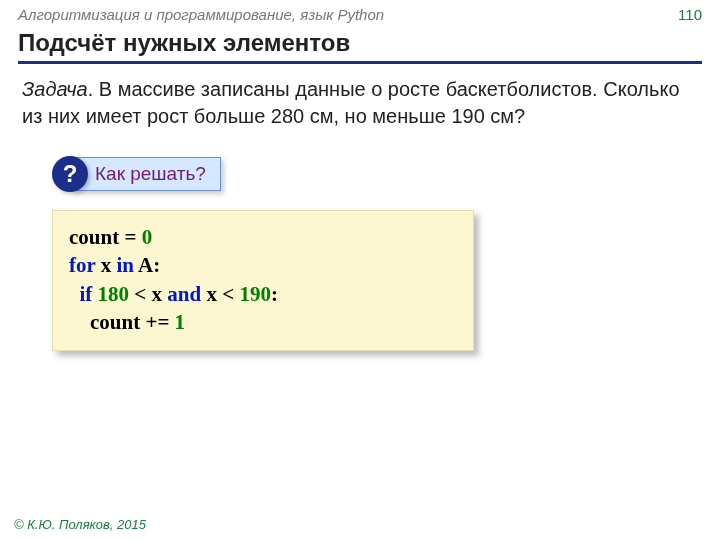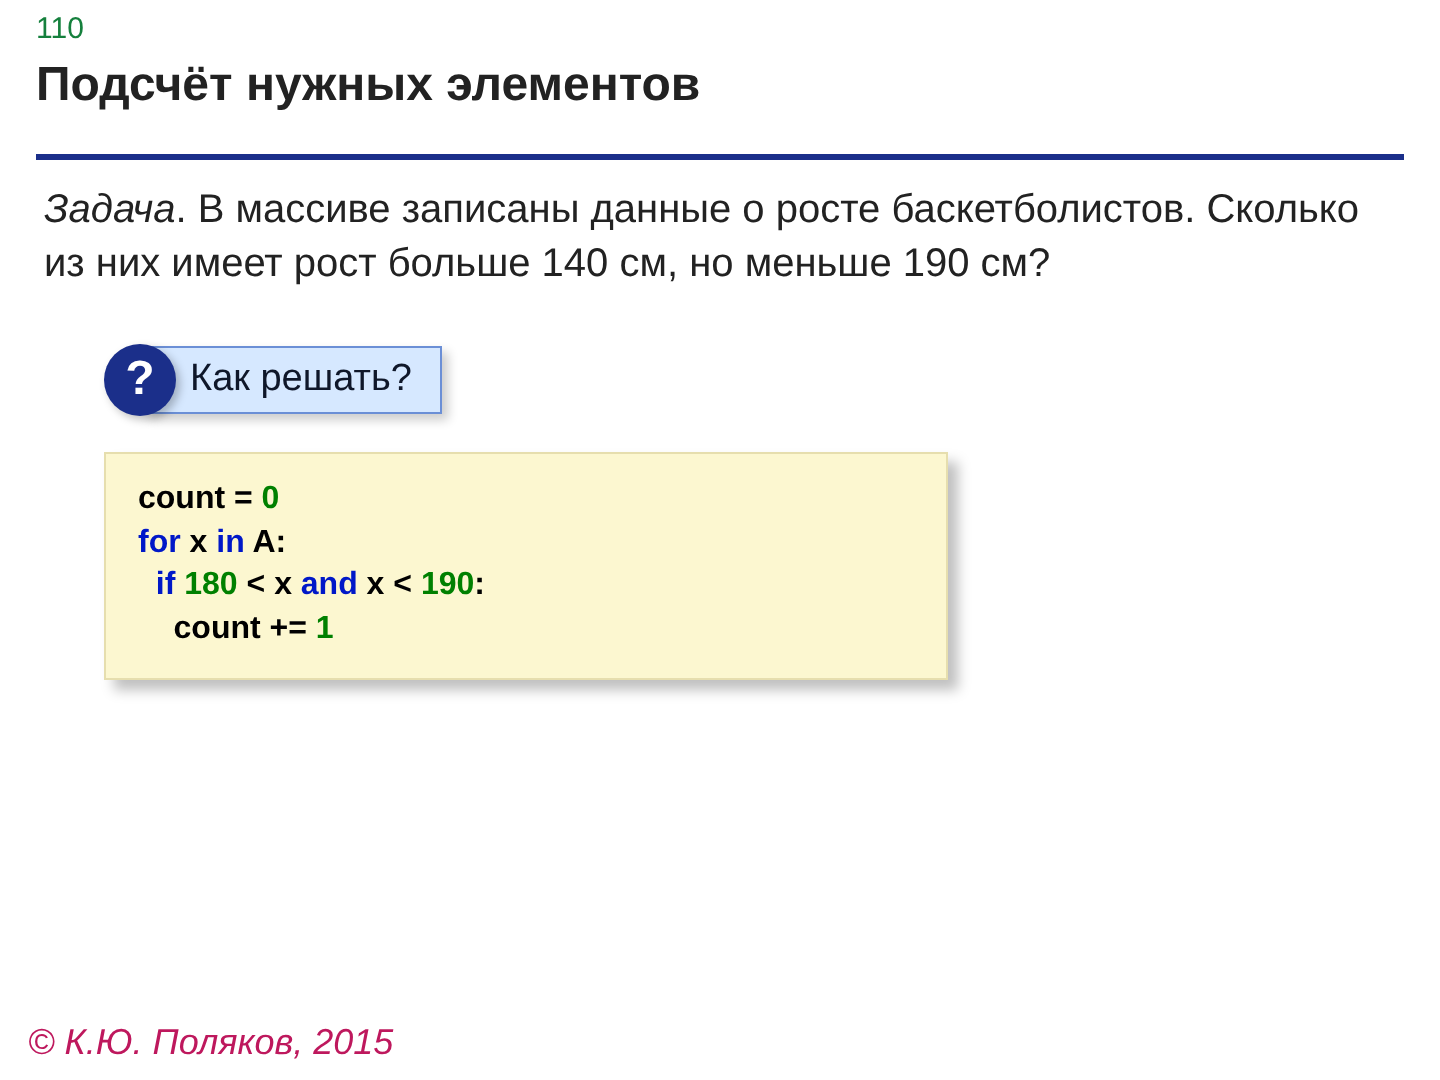--- a/index.html
+++ b/index.html
@@ -17,21 +17,21 @@
     align-items: baseline;
     padding: 6px 18px 0 18px;
     color: #777;
     font-style: italic;
     font-size: 15px;
   }
   .pagenum { color: #15803d; font-style: normal; font-size: 15px; }
   .title-wrap {
     margin: 6px 18px 0 18px;
     border-bottom: 3px solid #1b2f8a;
-    padding-bottom: 20px;
+    padding-bottom: 4px;
   }
   .title {
     font-size: 24px;
     font-weight: bold;
     color: #222;
   }
   .task {
     margin: 12px 40px 0 22px;
     font-size: 20px;
     color: #222;
@@ -57,64 +57,65 @@
     position: relative;
     z-index: 2;
     box-shadow: 2px 2px 4px rgba(0,0,0,.25);
   }
   .hint-label {
     background: #d6e8ff;
     border: 1px solid #6b8fd6;
     padding: 5px 14px 5px 22px;
     margin-left: -16px;
     font-size: 19px;
-    color: #0f172a;
+    color: #701a75;
     box-shadow: 3px 3px 5px rgba(0,0,0,.2);
     z-index: 1;
   }
   .codeblock {
     margin: 18px 0 0 52px;
     width: 422px;
     background: #fcf7d0;
     border: 1px solid #e6deae;
     box-shadow: 5px 5px 6px rgba(0,0,0,.25);
     padding: 12px 16px 14px 16px;
-    font-family: Liberation Sans, sans-serif;
-    font-size: 16px;
+    font-family: Liberation Serif, serif;
+    font-size: 21px;
     font-weight: bold;
     line-height: 1.35;
     white-space: pre;
     color: #000;
   }
   .kw { color: #0018c8; }
   .num { color: #008000; }
   .footer {
     position: absolute;
     left: 14px;
     bottom: 8px;
-    color: #be185d;
-    font-size: 18px;
+    color: #15803d;
+    font-size: 13px;
     font-style: italic;
     display: flex;
     gap: 28px;
   }
 </style>
 </head>
 <body>
 
 <div class="header">
+  <span>Алгоритмизация и программирование, язык Python</span>
   <span class="pagenum">110</span>
 </div>
 
 <div class="title-wrap">
   <div class="title">Подсчёт нужных элементов</div>
 </div>
 
 <div class="task">
-  <span class="task-word">Задача</span><span>. В массиве записаны данные о росте баскетболистов. Сколько из них имеет рост больше 140 см, но меньше 190 см?</span>
+  <span class="task-word">Задача</span><span>. В массиве записаны данные о росте баскетболистов. Сколько из них имеет рост больше 280 см, но меньше 190 см?</span>
 </div>
 
 <div class="hint-row">
   <div class="qcircle">?</div>
   <div class="hint-label">Как решать?</div>
 </div>
 
 <div class="codeblock"><span>count</span><span> = </span><span class="num">0</span>
 <span class="kw">for</span><span> x </span><span class="kw">in</span><span> A:</span>
   <span class="kw">if</span><span> </span><span class="num">180</span><span> &lt; x </span><span class="kw">and</span><span> x &lt; </span><span class="num">190</span><span>:</span>

